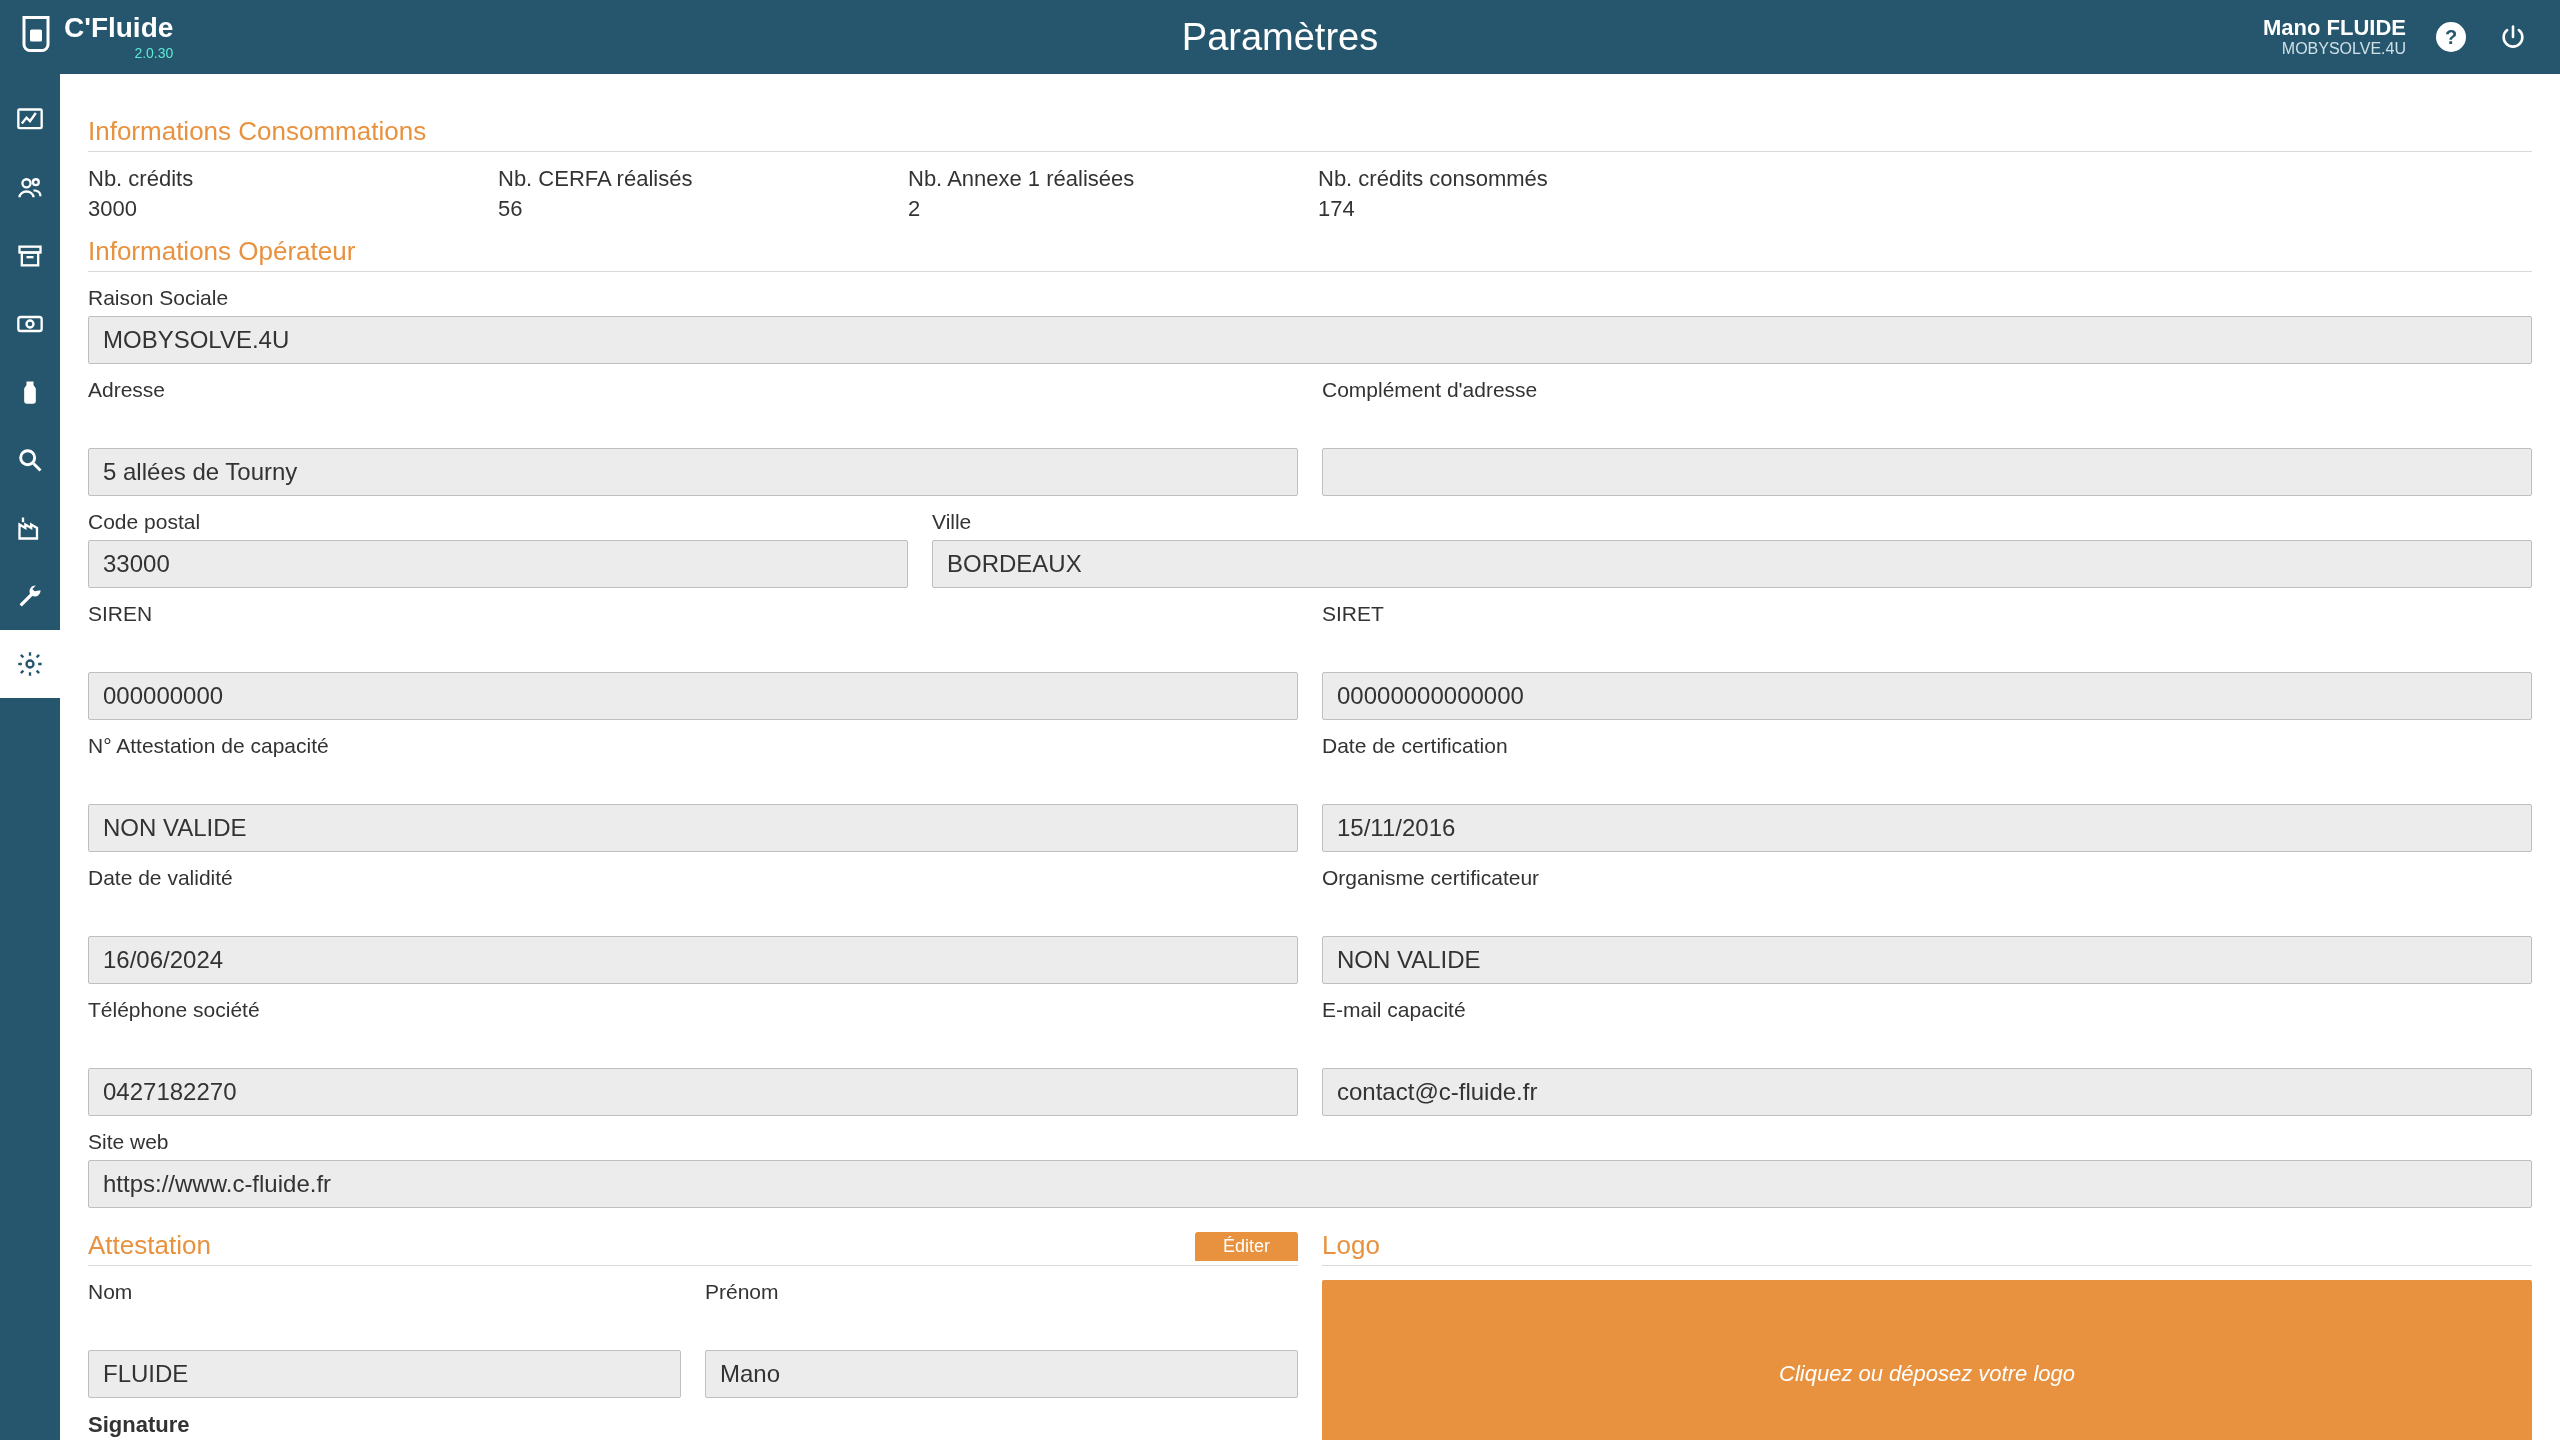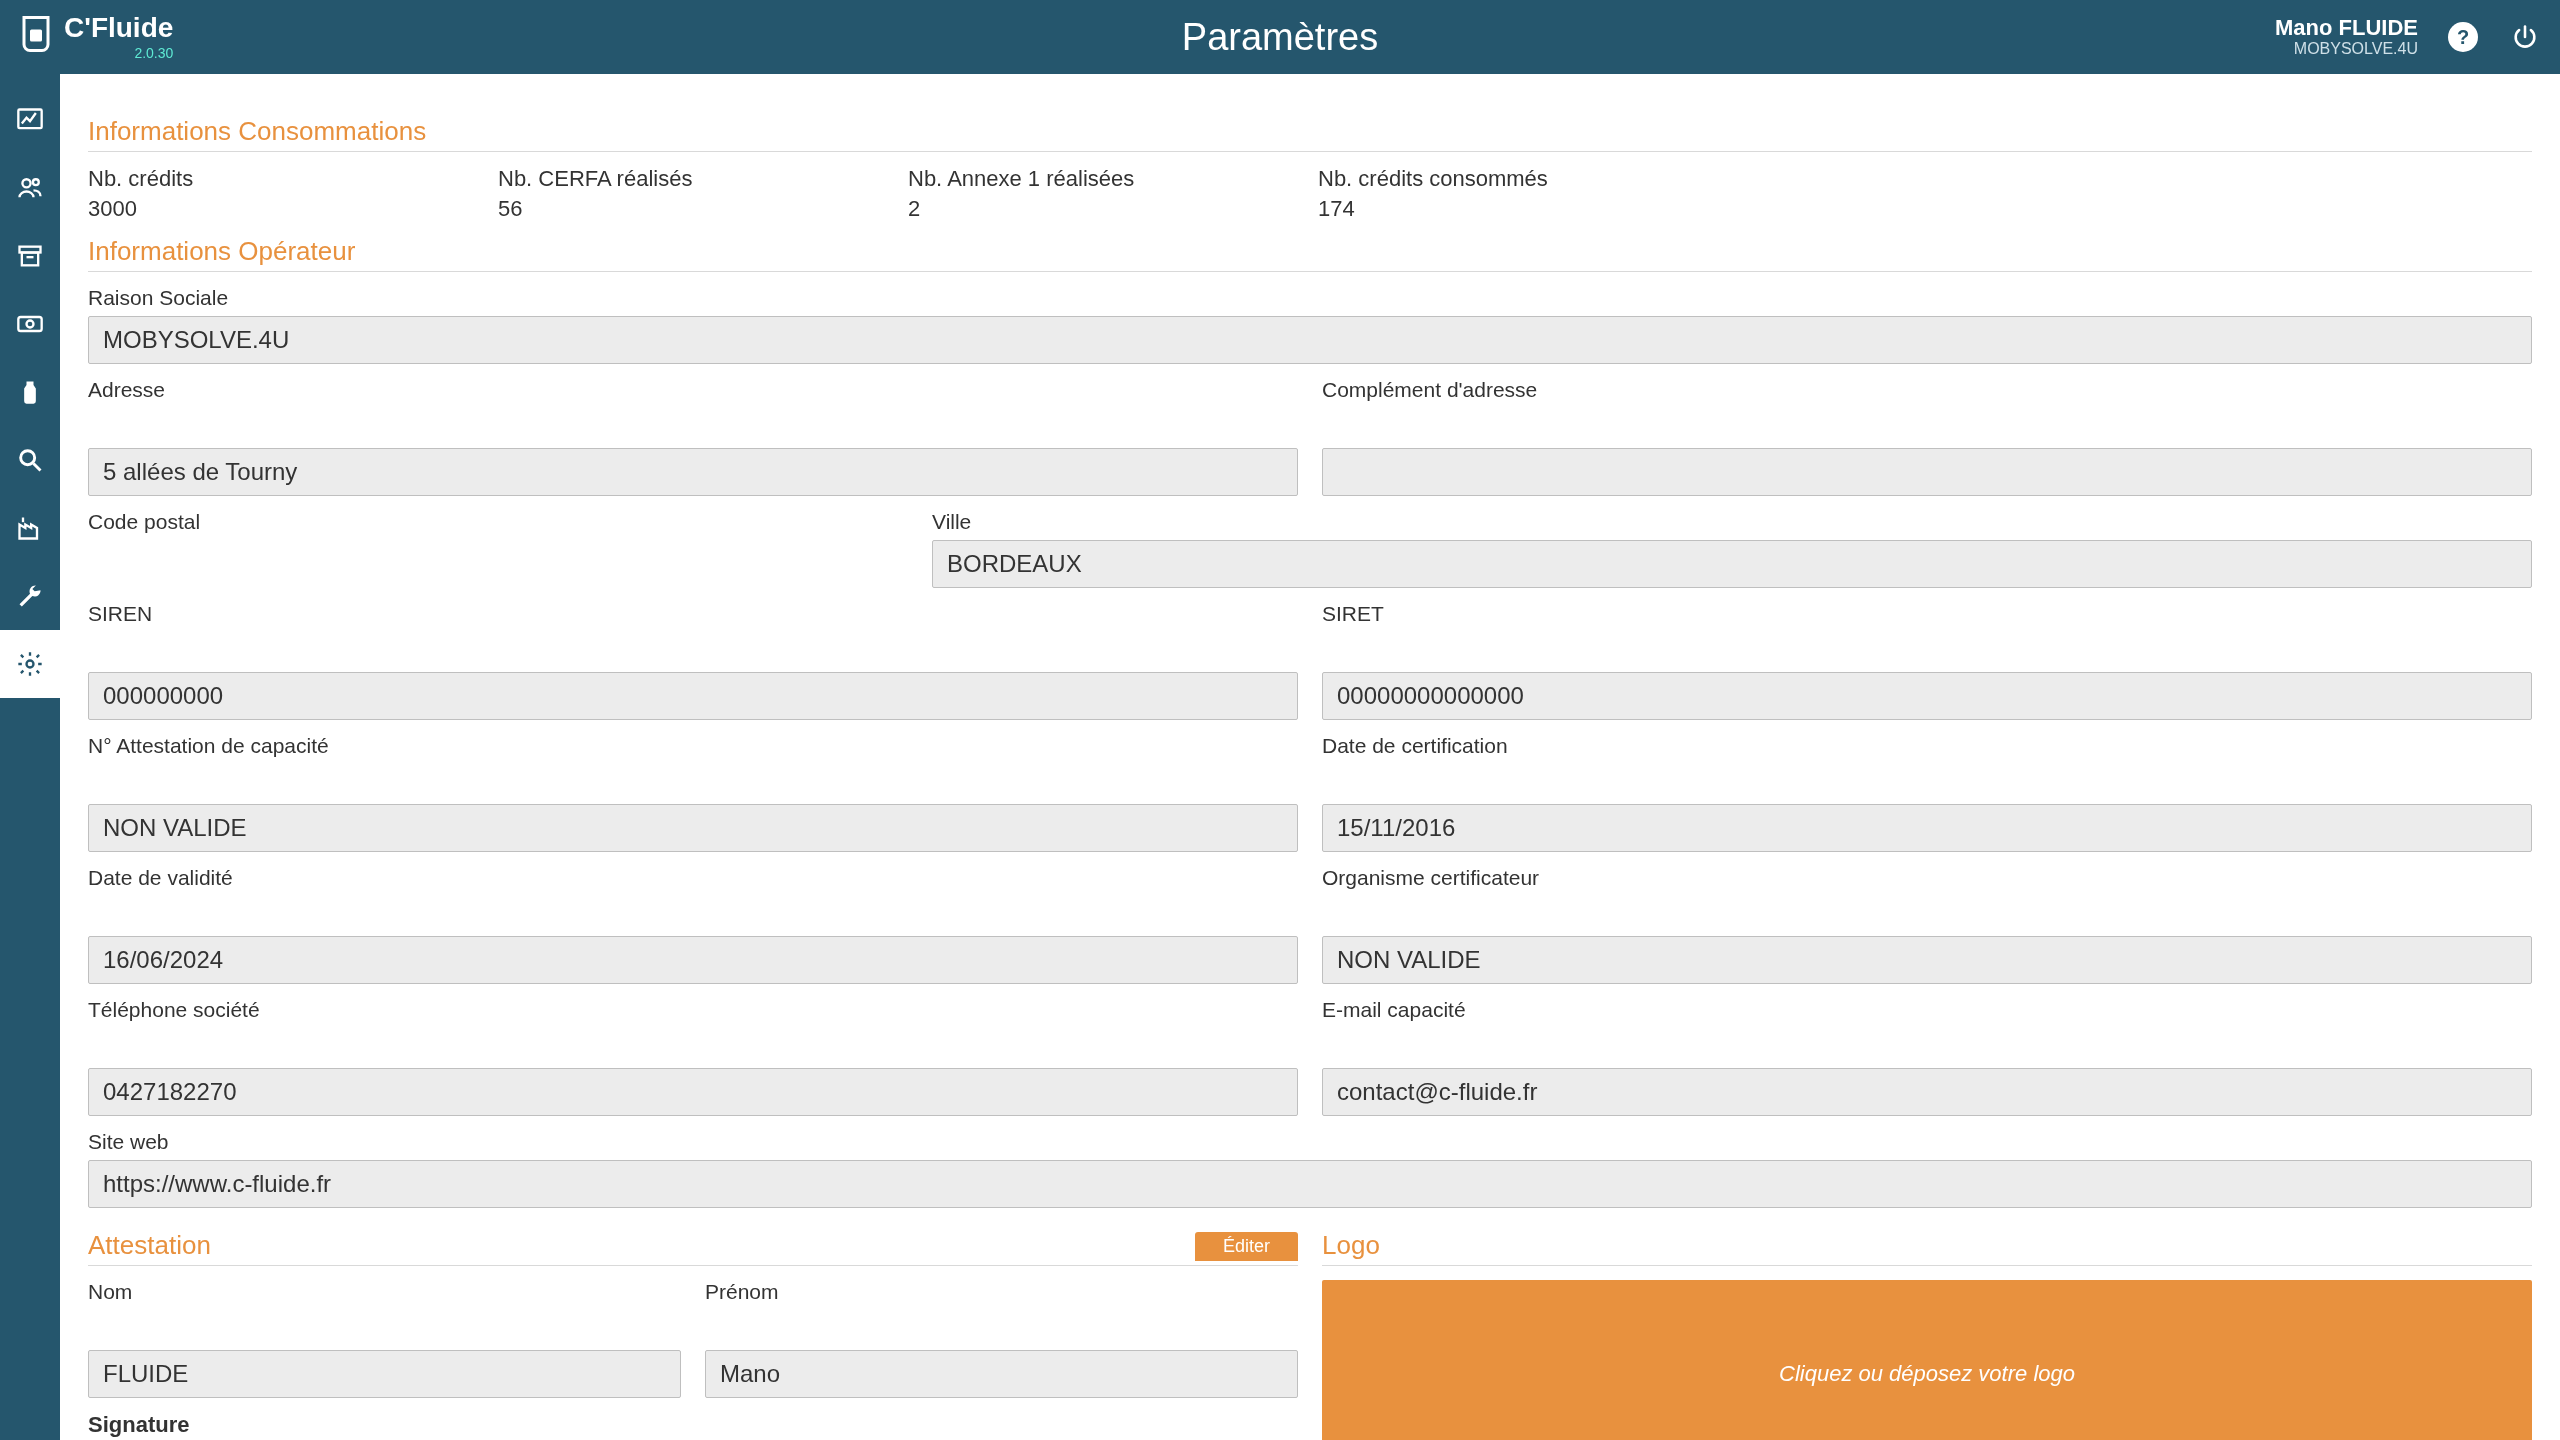--- a/index.html
+++ b/index.html
@@ -11,21 +11,21 @@
     width: 2560px;
     height: 1440px;
     overflow: hidden;
   }
   .topbar {
     height: 74px;
     background: #25566d;
     color: #fff;
     display: flex;
     align-items: center;
-    padding: 0 18px 0 18px;
+    padding: 0 30px 0 18px;
     position: relative;
   }
   .logo-block { display: flex; align-items: flex-start; gap: 10px; }
   .logo-svg { width: 36px; height: 46px; }
   .logo-text { font-weight: 600; font-size: 28px; line-height: 1; }
   .logo-text small { display: block; font-size: 14px; font-weight: 400; text-align: right; margin-top: 4px; color: #5eead4;}
   .page-title {
     position: absolute; left: 50%; transform: translateX(-50%);
     font-size: 38px; font-weight: 400;
   }
@@ -206,20 +206,21 @@
       <div class="field w-half">
         <label>Adresse</label>
         <input value="5 allées de Tourny" style="">
       </div>
       <div class="field w-half">
         <label>Complément d'adresse</label>
         <input value="" style="">
       </div>
       <div class="field w-cp">
         <label>Code postal</label>
+        <input value="33000" style="">
       </div>
       <div class="field w-city">
         <label>Ville</label>
         <input value="BORDEAUX" style="">
       </div>
       <div class="field w-half">
         <label>SIREN</label>
         <input value="000000000" style="">
       </div>
       <div class="field w-half">

